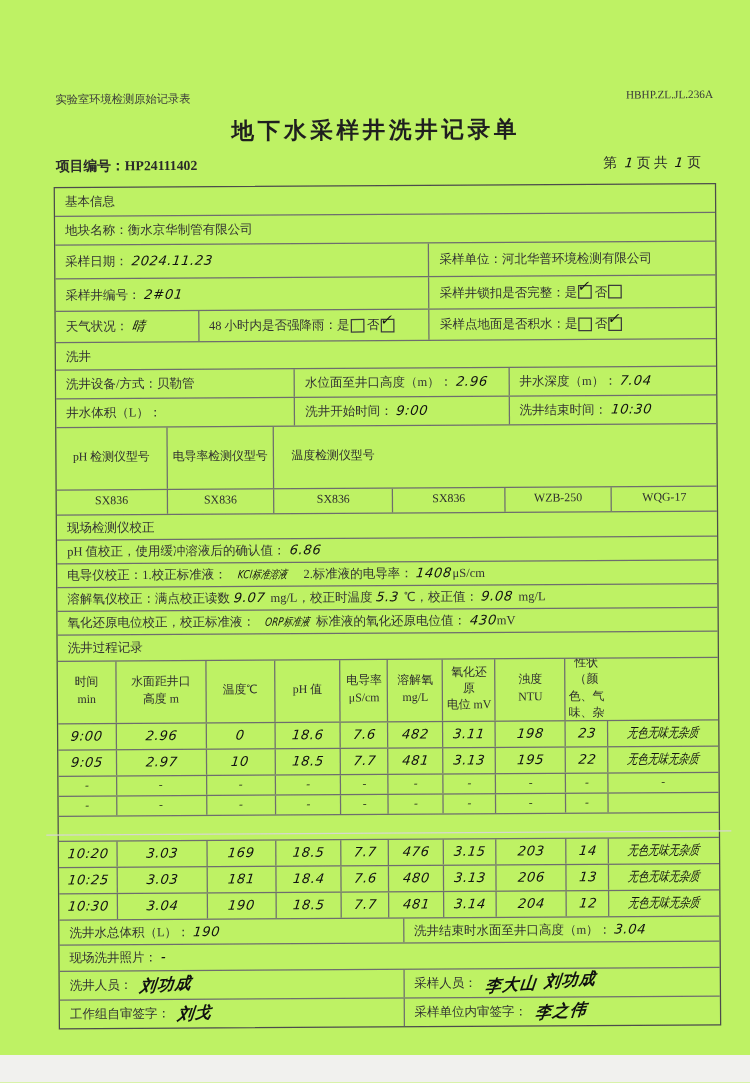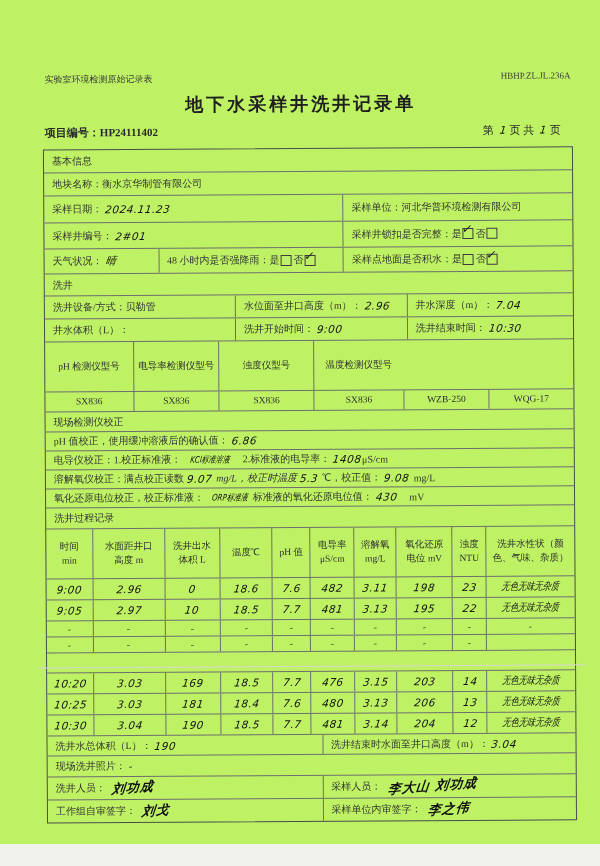--- a/index.html
+++ b/index.html
@@ -164,21 +164,20 @@
           </div>
       <div class="c">
             <span class="lbl">洗井结束时间：</span>
             <span class="hw">10:30</span>
           </div>
     </div>
 
     <div class="r ih inst">
       <div class="c">pH 检测仪型号</div>
       <div class="c">电导率检测仪型号</div>
-      <div class="c">浊度仪型号</div>
       <div class="c">温度检测仪型号</div>
     </div>
     <div class="r iv inst">
       <div class="c">SX836</div>
       <div class="c">SX836</div>
       <div class="c">SX836</div>
       <div class="c">SX836</div>
       <div class="c">WZB-250</div>
       <div class="c">WQG-17</div>
     </div>
@@ -201,56 +200,52 @@
         <span class="lbl" style="margin-left:8px;">2.标准液的电导率：</span>
         <span class="hw">1408</span>
         <span class="lbl">μS/cm</span>
       </div>
     </div>
 
     <div class="r h18">
       <div class="c" style="width:100%;">
         <span class="lbl">溶解氧仪校正：满点校正读数</span>
         <span class="hw">9.07</span>
-        <span class="lbl" style="margin-left:4px;font-style:italic;">mg/L，校正时温度</span>
+        <span class="lbl" style="margin-left:4px;">mg/L，校正时温度</span>
         <span class="hw">5.3</span>
         <span class="lbl" style="margin-left:4px;">℃，校正值：</span>
         <span class="hw">9.08</span>
         <span class="lbl" style="margin-left:4px;">mg/L</span>
       </div>
     </div>
 
     <div class="r h18">
       <div class="c" style="width:100%;">
         <span class="lbl">氧化还原电位校正，校正标准液：</span>
         <span class="hw appr">ORP标准液</span>
         <span class="lbl">标准液的氧化还原电位值：</span>
         <span class="hw">430</span>
-        <span class="lbl" style="margin-left:12px;text-align:center;">mV</span>
+        <span class="lbl" style="margin-left:0;text-align:center;">mV</span>
       </div>
     </div>
 
     <div class="r sec h21">
           <span class="lbl">洗井过程记录</span>
         </div>
 
     <div class="r ph pr">
       <div class="c">
             <span>时间</span>
             <span>min</span>
           </div>
       <div class="c">
             <span>水面距井口</span>
             <span>高度 m</span>
           </div>
       <div class="c">
-            <span>洗井出水</span>
-            <span>体积 L</span>
-          </div>
-      <div class="c">
             <span>温度℃</span>
             <span></span>
           </div>
       <div class="c">
             <span>pH 值</span>
             <span></span>
           </div>
       <div class="c">
             <span>电导率</span>
             <span>μS/cm</span>

